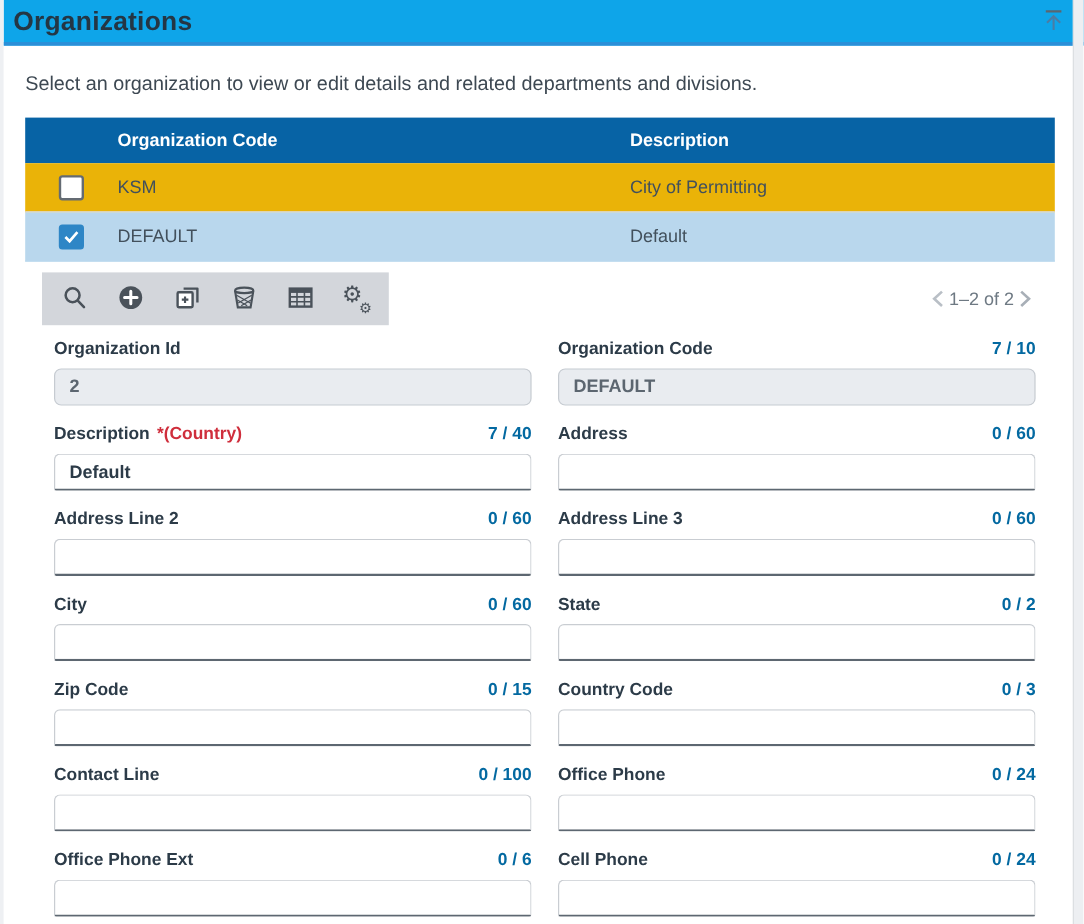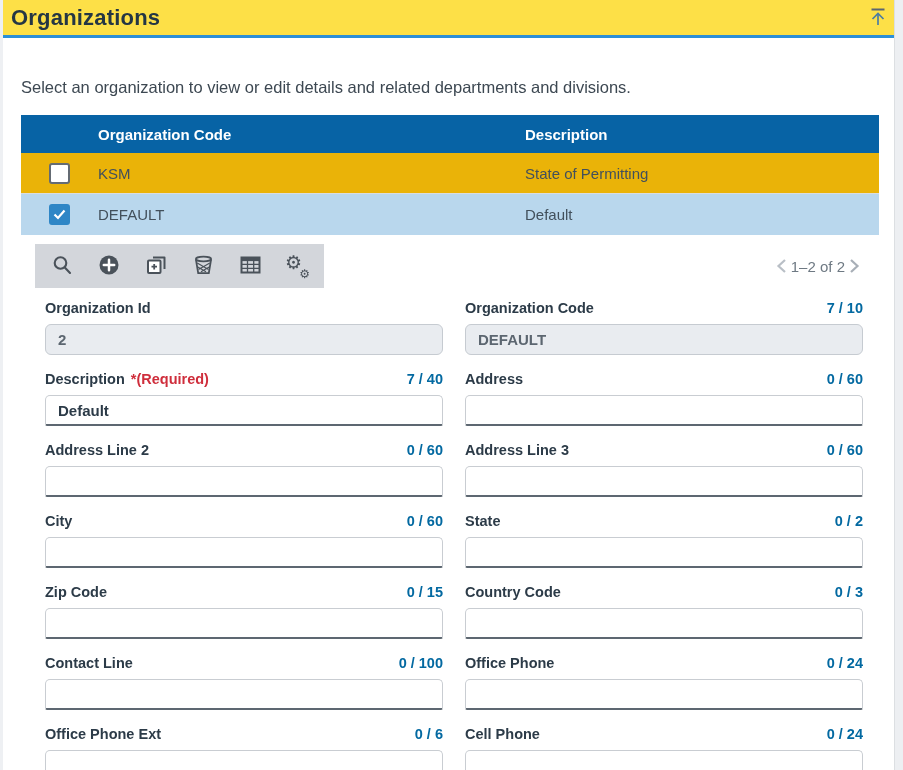--- a/index.html
+++ b/index.html
@@ -8,27 +8,27 @@
     width:903px; height:770px; overflow:hidden; position:relative;
     font-family:"Liberation Sans", sans-serif; background:#ffffff;
     border-left:3px solid #eef0f3;
   }
   .right-gutter {
     position:absolute; top:0; right:0; width:9px; height:770px;
     background:#edeff2; border-left:1px solid #dcdfe2;
   }
   
   .page-header {
-    height:38px; background:#fde047; border-bottom:3px solid #2b8fd8;
+    height:38px; background:#0ea5e9; border-bottom:3px solid #2b8fd8;
     display:flex; align-items:center; justify-content:space-between; padding:0 14px 0 8px;
   }
   .page-title { font-size:22px; font-weight:bold; color:#243644; letter-spacing:0.2px; }
   .scroll-top-btn { width:22px; height:22px; cursor:pointer; background:none; border:none; padding:0; }
   
-  .intro { padding:40px 18px 0; font-size:16.5px; color:#3d4852; }
+  .intro { padding:23px 18px 0; font-size:16.5px; color:#3d4852; }
   
   .grid-table { margin:18px 18px 0; width:858px; font-size:15px; }
   .t-head {
     display:grid; grid-template-columns:77px 427px 1fr; align-items:center;
     height:38px; background:#0763a5; color:#ffffff; font-weight:bold;
   }
   .t-row {
     display:grid; grid-template-columns:77px 427px 1fr; align-items:center;
     height:41px; background:#eab308; border-bottom:1px solid #dadde0;
     color:#42505c; cursor:pointer;
@@ -99,21 +99,21 @@
     <div></div>
     <div>Organization Code</div>
     <div>Description</div>
   </div>
 
   <div class="t-row">
     <div class="cb-cell">
       <span class="checkbox"></span>
     </div>
     <div>KSM</div>
-    <div>State of Permitting</div>
+    <div>City of Permitting</div>
   </div>
 
   <div class="t-row selected">
     <div class="cb-cell">
       <span class="checkbox checked">
         <svg width="13" height="11" viewBox="0 0 13 11">
           <path d="M1.5 5.5 L5 9 L11.5 1.5" stroke="#ffffff" stroke-width="2.2" fill="none"></path>
         </svg>
       </span>
     </div>
@@ -208,21 +208,21 @@
     <div class="field-head">
       <span class="field-label">Organization Code</span>
       <span class="counter">7 / 10</span>
     </div>
     <input class="text-input readonly" readonly="" value="DEFAULT" style="">
   </div>
 
   <div class="field">
     <div class="field-head">
       <span class="field-label">Description</span>
-      <span class="required-mark">*(Required)</span>
+      <span class="required-mark">*(Country)</span>
       <span class="counter">7 / 40</span>
     </div>
     <input class="text-input" value="Default" style="">
   </div>
 
   <div class="field">
     <div class="field-head">
       <span class="field-label">Address</span>
       <span class="counter">0 / 60</span>
     </div>

